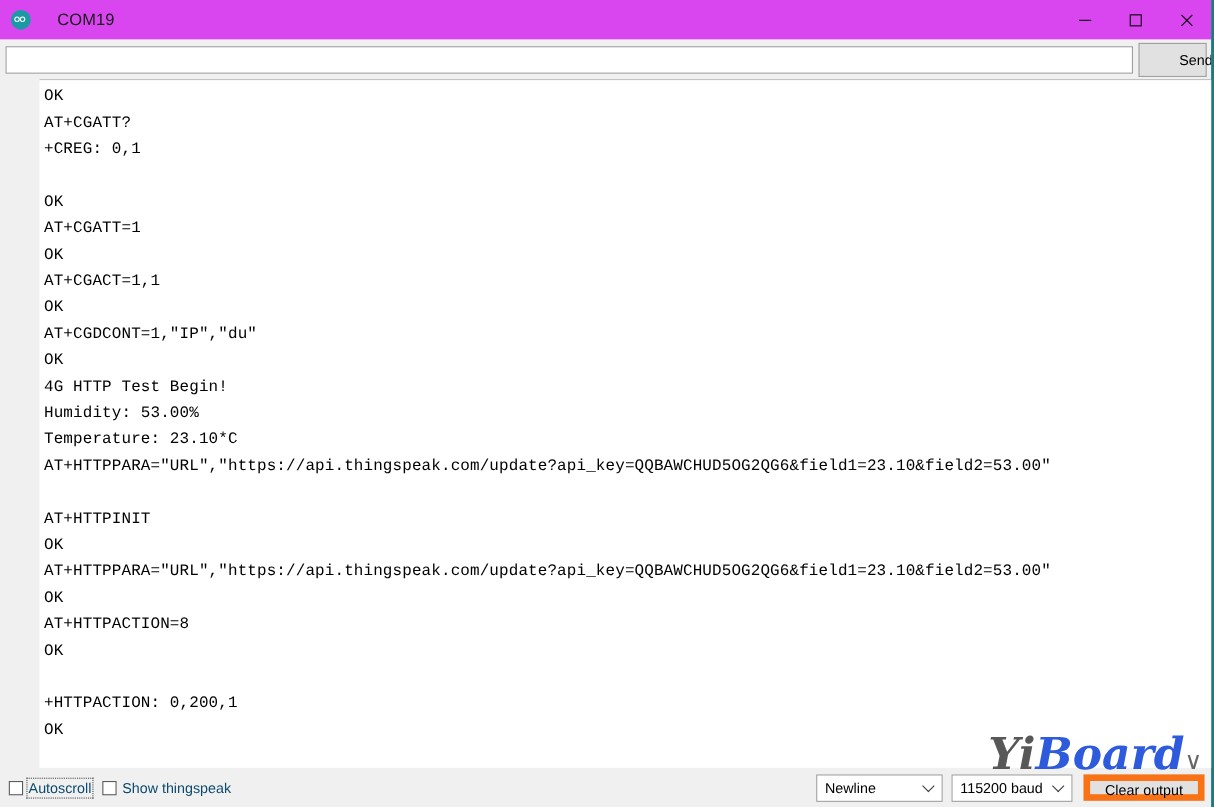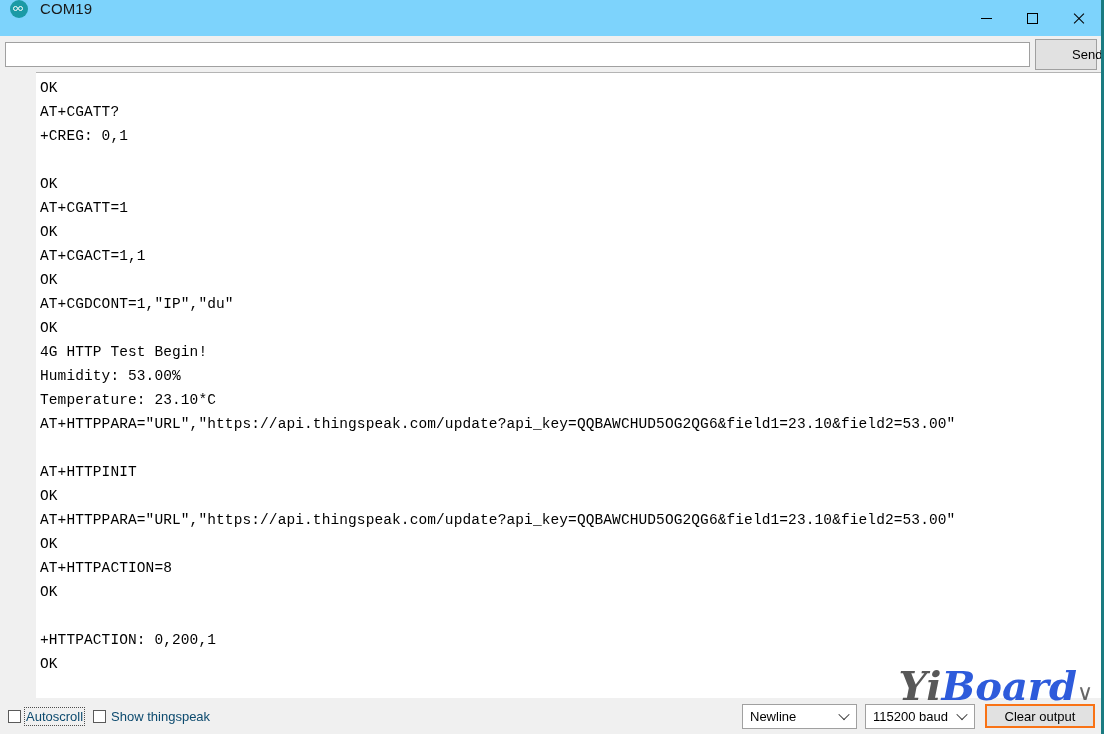--- a/index.html
+++ b/index.html
@@ -23,22 +23,24 @@
     border-right: 3px solid #1a7b81;
     overflow: hidden;
   }
 
   
   .titlebar {
     position: absolute;
     left: 0; top: 0;
     width: 1101px;
     height: 36px;
-    background: #7dd3fc;
-    display: flex;
+    background: #d946ef;
+    display: flex;
+    align-items: center;
+    gap: 12px;
   }
   .app-icon {
     width: 18px;
     height: 18px;
     margin-left: 10px;
     border-radius: 50%;
     background: #1b9aa5;
     position: relative;
     flex: 0 0 auto;
   }
@@ -277,21 +279,21 @@
     height: 7px;
     border-left: 1.4px solid #3a3a3a;
     border-bottom: 1.4px solid #3a3a3a;
     transform: rotate(-45deg) translate(1px,-1px);
   }
   .clear-btn {
     margin-left: 10px;
     width: 110px;
     height: 24px;
     box-sizing: border-box;
-    border: 2px solid #f97316;
+    border: 6px solid #f97316;
     background: #e1e1e1;
     font-family: "Liberation Sans", sans-serif;
     font-size: 13px;
     color: #000;
     cursor: pointer;
   }
 
   
   .watermark {
     position: absolute;

